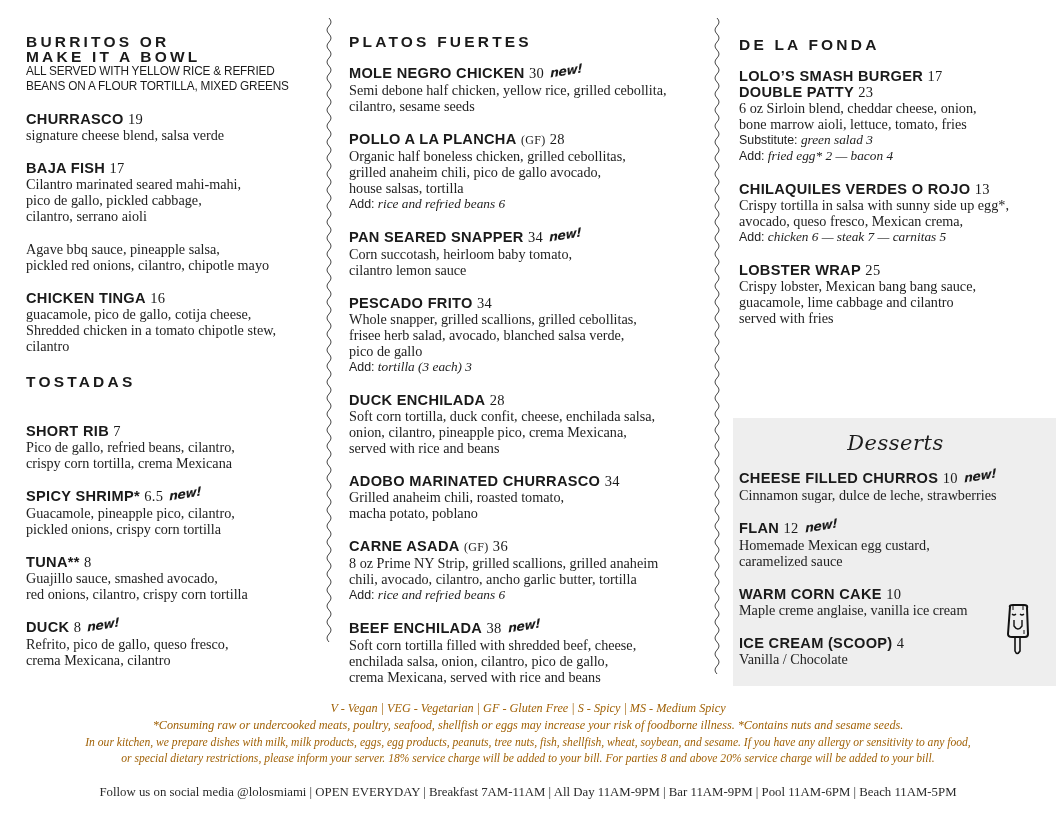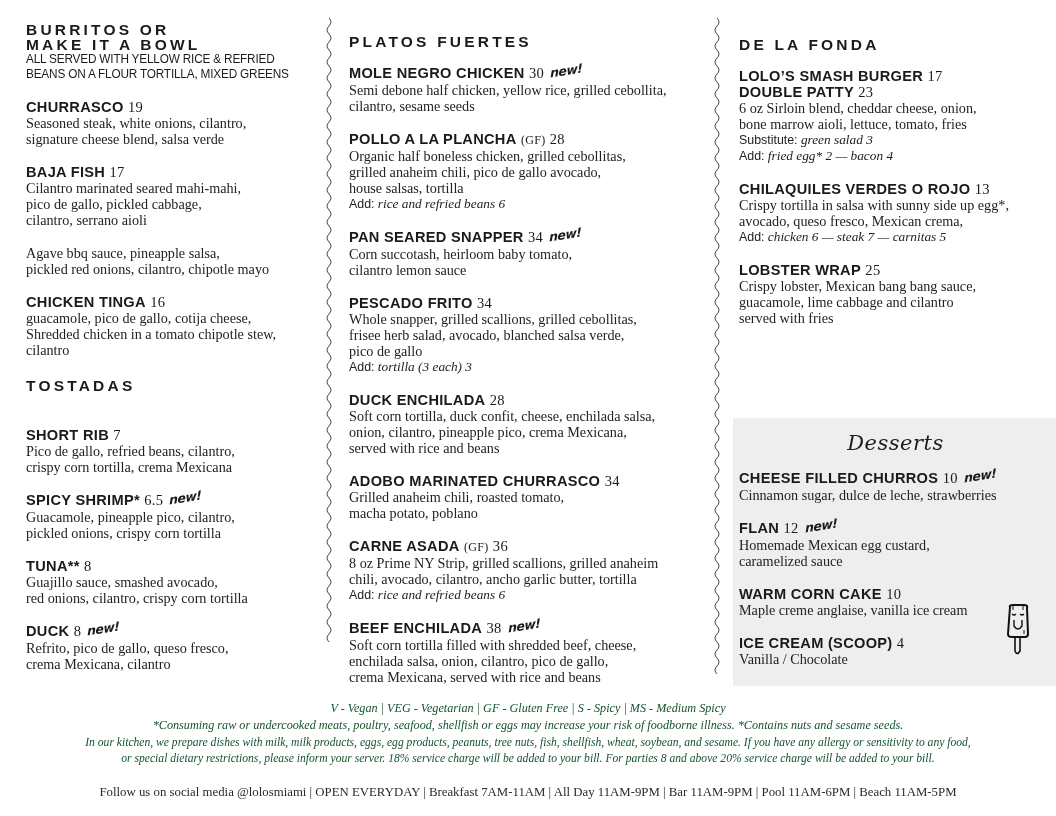--- a/index.html
+++ b/index.html
@@ -18,37 +18,36 @@
   .new{font-family:"DejaVu Sans",sans-serif;font-style:italic;font-weight:bold;font-size:12.5px;display:inline-block;transform:rotate(-9deg) skewX(-8deg);margin-left:6px;letter-spacing:-0.5px;position:relative;top:-3px;}
   .desc{font-size:14.2px;line-height:16px;color:#222;}
   .add{font-size:13.3px;line-height:15px;color:#222;}
   .add .lbl{font-family:"Liberation Sans",sans-serif;font-size:12.4px;}
   .add i{font-family:"Liberation Serif",serif;}
   .wavy{position:absolute;top:18px;width:10px;height:664px;}
   #desserts{position:absolute;left:733px;top:418px;width:325px;height:268px;background:#eeeeee;}
   #desserts .dtitle{text-align:center;font-family:"DejaVu Serif",serif;font-style:italic;font-size:21px;margin-top:13px;letter-spacing:0.5px;}
   #desserts .inner{position:absolute;left:6px;top:0;width:295px;}
   .footer{position:absolute;left:0;width:1056px;text-align:center;font-family:"Liberation Serif",serif;}
-  .f-it{font-style:italic;font-size:12.2px;line-height:17px;color:#14532d;}
+  .f-it{font-style:italic;font-size:12.2px;line-height:17px;color:#a16207;}
   .f-hours{font-size:12.8px;color:#2a2a2a;}
   #popsicle{position:absolute;left:1004px;top:604px;width:28px;height:52px;}
 </style>
 </head>
 <body>
 
 <div class="col" id="col1">
-  <div style="margin-top:22px">
+  <div style="margin-top:34px">
     <div class="sec-title">BURRITOS OR</div>
     <div class="sec-title">MAKE IT A BOWL</div>
     <div class="sec-sub">ALL SERVED WITH YELLOW RICE &amp; REFRIED</div>
     <div class="sec-sub">BEANS ON A FLOUR TORTILLA, MIXED GREENS</div>
   </div>
   <div class="item">
     <div class="name"><b>CHURRASCO</b> <span class="price">19</span></div>
-    <div class="desc">Seasoned steak, white onions, cilantro,</div>
     <div class="desc">signature cheese blend, salsa verde</div>
   </div>
   <div class="item">
     <div class="name"><b>BAJA FISH</b> <span class="price">17</span></div>
     <div class="desc">Cilantro marinated seared mahi-mahi,</div>
     <div class="desc">pico de gallo, pickled cabbage,</div>
     <div class="desc">cilantro, serrano aioli</div>
   </div>
   <div class="item">
     <div class="desc">Agave bbq sauce, pineapple salsa,</div>

